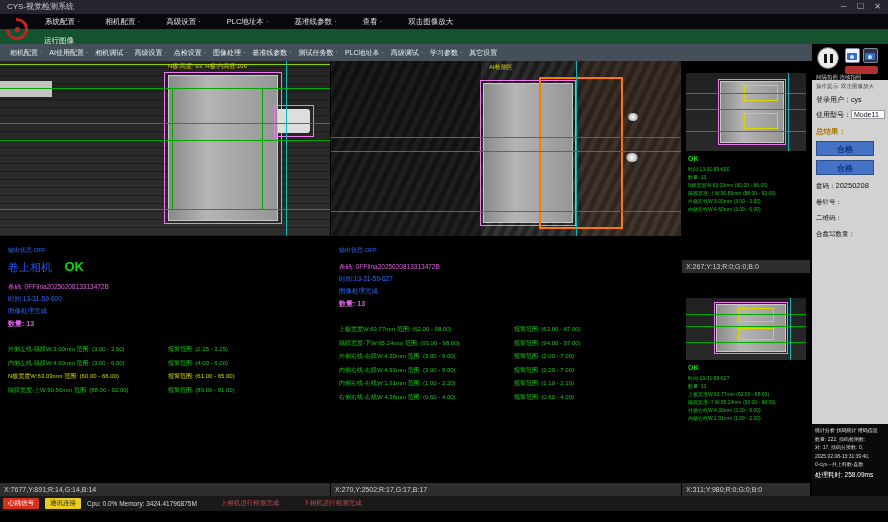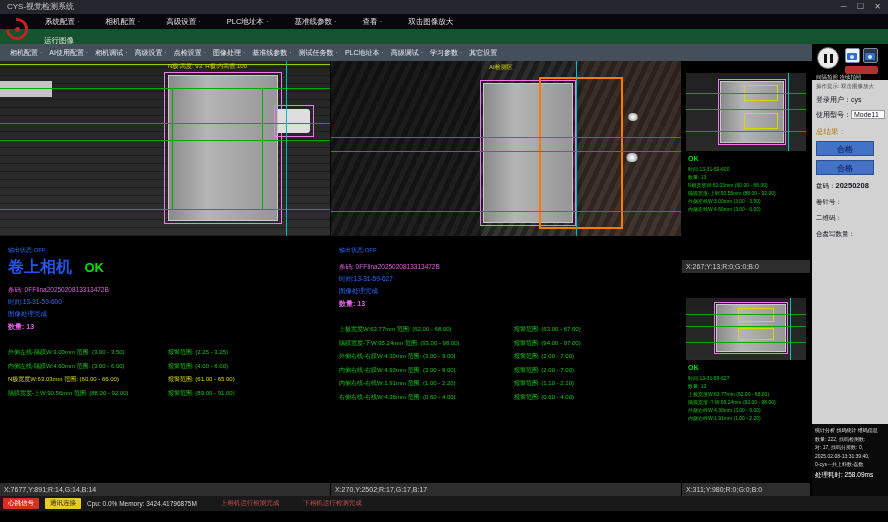--- a/index.html
+++ b/index.html
@@ -46,26 +46,26 @@
   .stop-btn { position:absolute; left:33px; top:22px; width:33px; height:8px; background:#b23030; border-radius:2px; }
   .ctrl-caption { position:absolute; left:4px; top:30px; width:72px; color:#d8d8d8; font-size:5.5px; white-space:nowrap; }
 
   
   .side-panel { position:absolute; left:812px; top:80px; width:76px; height:344px;
                 background:#d2d2d2; padding:3px 4px; }
   .panel-tip { font-size:5.5px; color:#444; white-space:nowrap; overflow:hidden; }
   .p-row { margin-top:5px; font-size:7px; color:#101018; white-space:nowrap; }
   .model-box { display:inline-block; background:#fff; border:1px solid #999; padding:0 2px;
                font-size:7px; min-width:34px; }
-  .total-label { margin-top:7px; font-size:7.5px; font-weight:normal; color:#b07800; }
+  .total-label { margin-top:7px; font-size:7.5px; font-weight:bold; color:#b07800; }
   .result-box { margin-top:4px; width:58px; height:15px; background:#4472c4; color:#16337a;
                 font-size:8px; font-weight:bold; text-align:center; line-height:15px;
                 border:1px solid #2c4f92; }
   .field-row { margin-top:6px; font-size:6.5px; color:#101018; white-space:nowrap; }
-  .field-value { font-weight:bold; font-size:7.5px; }
+  .field-value { font-weight:normal; font-size:7.5px; }
 
   .stats-block { position:absolute; left:812px; top:424px; width:76px; height:72px;
                  background:#0a0a0a; padding:3px; }
   .stats-header { font-size:5px; color:#efefef; white-space:nowrap; overflow:hidden; }
   .stats-line { margin-top:2.5px; font-size:5px; color:#d8d8d8; white-space:nowrap; overflow:hidden; }
   .stats-line.big { font-size:6.5px; color:#fff; margin-top:4px; }
 
   
   .statusbar { position:absolute; left:0; top:496px; width:888px; height:15px; background:#191919;
                display:flex; align-items:center; gap:6px; padding-left:3px; }
@@ -95,21 +95,21 @@
   .gline.bright { background:#8fd400; }
   .gvline { position:absolute; width:1px; background:#00a800; }
   .cline { position:absolute; top:0; bottom:0; width:1px; background:#00bcbc; }
   .ann-y { position:absolute; font-size:6px; color:#d8d800; white-space:nowrap; }
   .glint { position:absolute; background:radial-gradient(circle,#fff 0%,#bbb 55%,transparent 75%); border-radius:50%; }
   .ybox { position:absolute; border:1px solid #d8d800; }
 
   .overlay { position:absolute; left:0; top:175px; right:0; bottom:13px; background:#000; padding:10px 8px 0; }
   .status-tiny { font-size:6px; color:#2a6bff; }
   .title-row { margin-top:2px; }
-  .cam-title { font-size:16px; font-weight:bold; color:#2255ee; }
+  .cam-title { font-size:11px; font-weight:normal; color:#2255ee; }
   .ok-text { font-size:13px; font-weight:bold; color:#00e000; margin-left:8px; }
   .barcode { margin-top:8px; font-size:6.5px; color:#e060e0; white-space:nowrap; }
   .btime,.bproc { margin-top:3px; font-size:6.5px; color:#2a6bff; }
   .bcount { margin-top:3px; font-size:7px; color:#e060e0; font-weight:bold; }
   .mrows { margin-top:16px; }
   .mrow { position:relative; height:13.5px; font-size:6px; color:#18c818; white-space:nowrap; }
   .mrow.yellow { color:#d8d800; }
   .view.left .acol { position:absolute; left:160px; top:0; }
   .view.mid  .acol { position:absolute; left:175px; top:0; }
 

